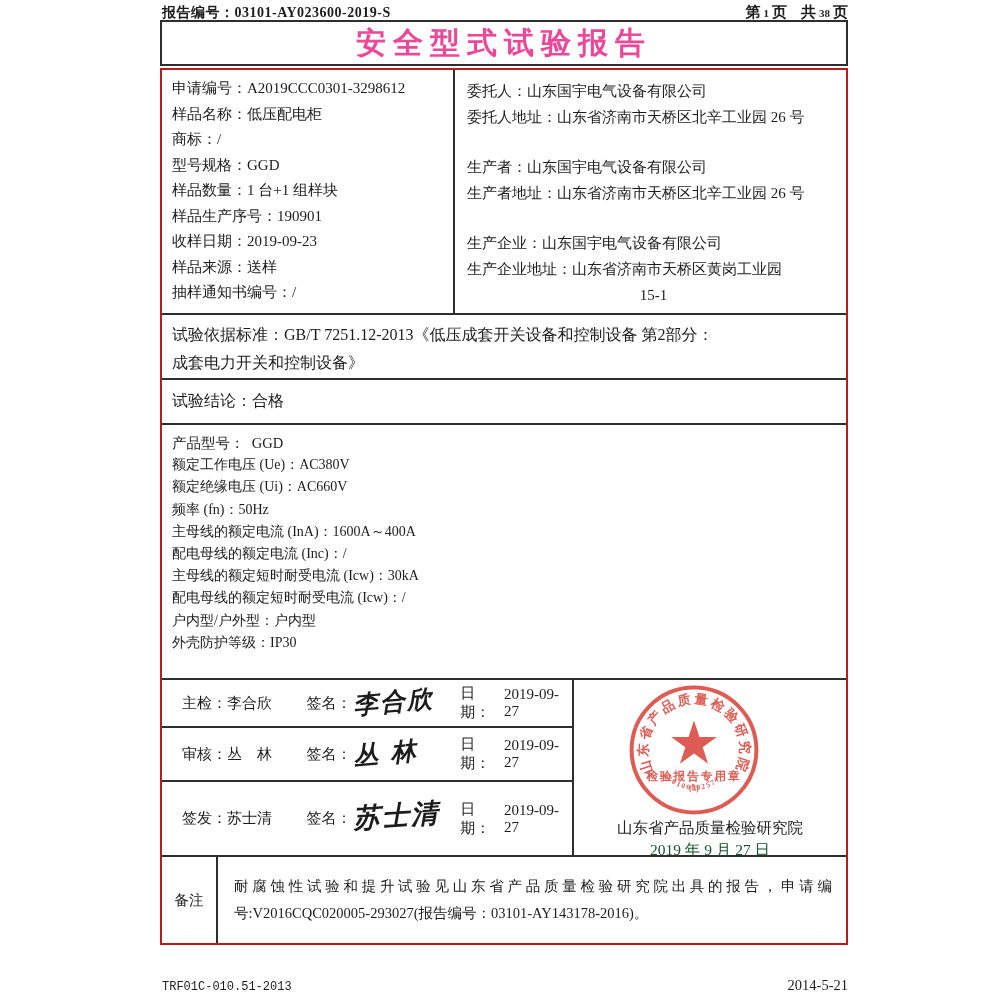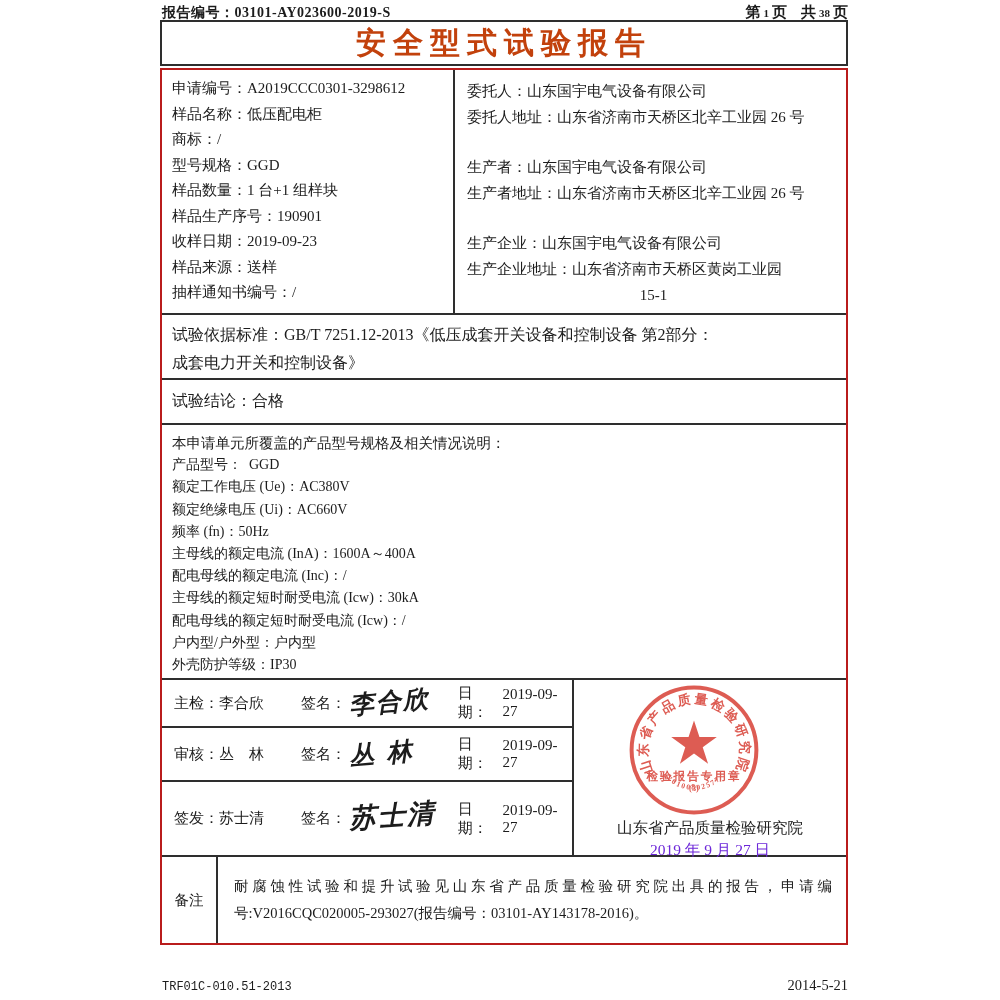--- a/index.html
+++ b/index.html
@@ -11,21 +11,21 @@
   .hdr{position:absolute;left:162px;top:3px;width:686px;display:flex;justify-content:space-between;align-items:baseline;}
   .hdr-left{font-weight:bold;font-size:14px;letter-spacing:.5px;}
   .hdr-right{font-size:15px;font-weight:bold;}
   .hdr-right .pg-num{font-size:11px;font-weight:bold;padding:0 3px;}
   .hdr-right .pg-gap{display:inline-block;width:14px;}
   
   .title-box{
     position:absolute;left:160px;top:20px;width:688px;height:46px;box-sizing:border-box;
     border:2px solid #2e2e2e;display:flex;align-items:center;justify-content:center;
   }
-  .title-box h1{margin:16px;font-size:30px;font-weight:600;letter-spacing:7px;color:#c2410c;}
+  .title-box h1{margin:16px;font-size:30px;font-weight:600;letter-spacing:7px;color:#ec4899;}
   
   .doc-table{
     position:absolute;left:160px;top:68px;width:688px;height:877px;box-sizing:border-box;
     border:2px solid #b91c1c;display:flex;flex-direction:column;
   }
   .sec{box-sizing:border-box;border-bottom:2px solid #2e2e2e;}
   .sec:last-child{border-bottom:none;}
   
   .sec-info{height:245px;display:flex;}
   .info-left{width:293px;box-sizing:border-box;border-right:2px solid #2e2e2e;padding:6px 4px 0 10px;}
@@ -41,36 +41,36 @@
   
   .sec-conclusion{height:45px;display:flex;align-items:center;padding-left:10px;}
   .sec-conclusion .ln{font-size:16px;}
   
   .sec-specs{height:255px;padding:7px 10px 0 10px;}
   .sec-specs .ln{font-size:14px;line-height:22.2px;white-space:pre-wrap;}
   .sec-specs .ln:first-child{font-size:14.5px;}
   
   .sec-sign{height:177px;display:flex;}
   .sign-left{width:412px;box-sizing:border-box;border-right:2px solid #2e2e2e;display:flex;flex-direction:column;}
-  .sign-row{box-sizing:border-box;border-bottom:2px solid #2e2e2e;display:flex;align-items:center;padding-left:12px;font-size:15px;}
+  .sign-row{box-sizing:border-box;border-bottom:2px solid #2e2e2e;display:flex;align-items:center;padding-left:20px;font-size:15px;}
   .sign-row:nth-child(1){height:48px;}
   .sign-row:nth-child(2){height:54px;}
   .sign-row:nth-child(3){height:73px;border-bottom:none;}
   .sign-role{width:128px;white-space:pre-wrap;}
   .sign-label{width:48px;}
   .handwriting{
     display:inline-block;width:110px;font-family:"DejaVu Serif",serif;font-style:italic;font-weight:bold;
     font-size:25px;letter-spacing:2px;transform:rotate(-5deg) translateY(-3px);white-space:nowrap;
   }
   .sign-row:nth-child(3) .handwriting{font-size:27px;transform:rotate(-4deg) translateY(-4px);}
   .sign-date{white-space:pre-wrap;}
   .stamp-cell{flex:1;position:relative;}
   .seal-svg{position:absolute;left:40px;top:-10px;width:160px;height:160px;opacity:.88;}
   .stamp-org{position:absolute;left:0;top:138px;width:100%;text-align:center;font-size:15.5px;color:#222;}
-  .stamp-date{position:absolute;left:0;top:160px;width:100%;text-align:center;font-size:15.5px;color:#6d28d9;}
+  .stamp-date{position:absolute;left:0;top:160px;width:100%;text-align:center;font-size:15.5px;color:#14532d;}
   
   .sec-remark{flex:1;display:flex;}
   .remark-label{width:56px;box-sizing:border-box;border-right:2px solid #2e2e2e;display:flex;align-items:center;justify-content:center;font-size:14.5px;}
   .remark-body{flex:1;padding:16px 14px 0 16px;}
   .remark-body .ln{font-size:14.5px;line-height:27px;}
   .remark-just{text-align:justify;text-align-last:justify;}
   
   .ftr{position:absolute;left:162px;top:977px;width:686px;display:flex;justify-content:space-between;align-items:baseline;}
   .ftr-left{font-size:12px;font-family:Liberation Mono, monospace;}
   .ftr-right{font-size:14.5px;}
@@ -123,21 +123,20 @@
     <div class="sec sec-standards">
       <div class="ln">试验依据标准：GB/T 7251.12-2013《低压成套开关设备和控制设备 第2部分：</div>
       <div class="ln">成套电力开关和控制设备》</div>
     </div>
 
     <div class="sec sec-conclusion">
       <div class="ln">试验结论：合格</div>
     </div>
 
     <div class="sec sec-specs">
-      <div class="ln">本申请单元所覆盖的产品型号规格及相关情况说明：</div>
       <div class="ln">产品型号：  GGD</div>
       <div class="ln">额定工作电压 (Ue)：AC380V</div>
       <div class="ln">额定绝缘电压 (Ui)：AC660V</div>
       <div class="ln">频率 (fn)：50Hz</div>
       <div class="ln">主母线的额定电流 (InA)：1600A～400A</div>
       <div class="ln">配电母线的额定电流 (Inc)：/</div>
       <div class="ln">主母线的额定短时耐受电流 (Icw)：30kA</div>
       <div class="ln">配电母线的额定短时耐受电流 (Icw)：/</div>
       <div class="ln">户内型/户外型：户内型</div>
       <div class="ln">外壳防护等级：IP30</div>

